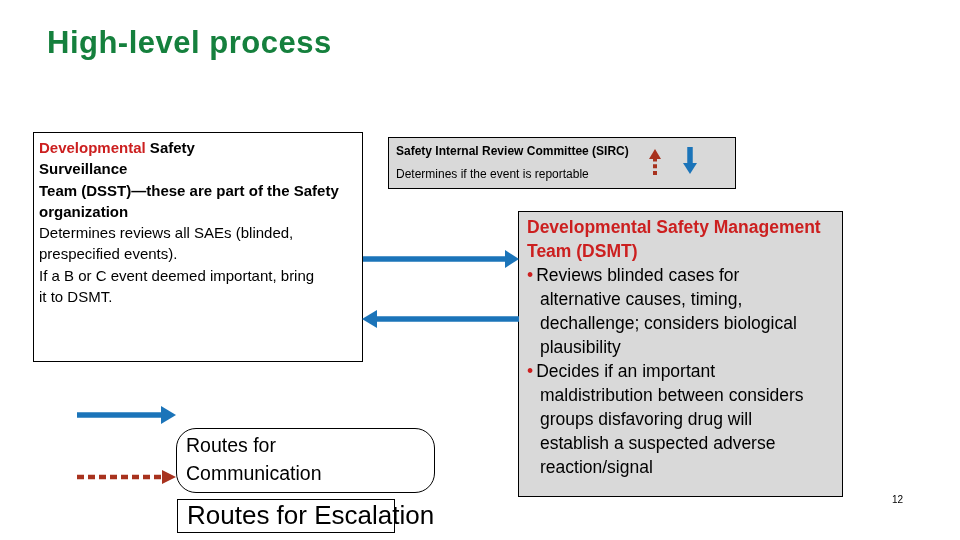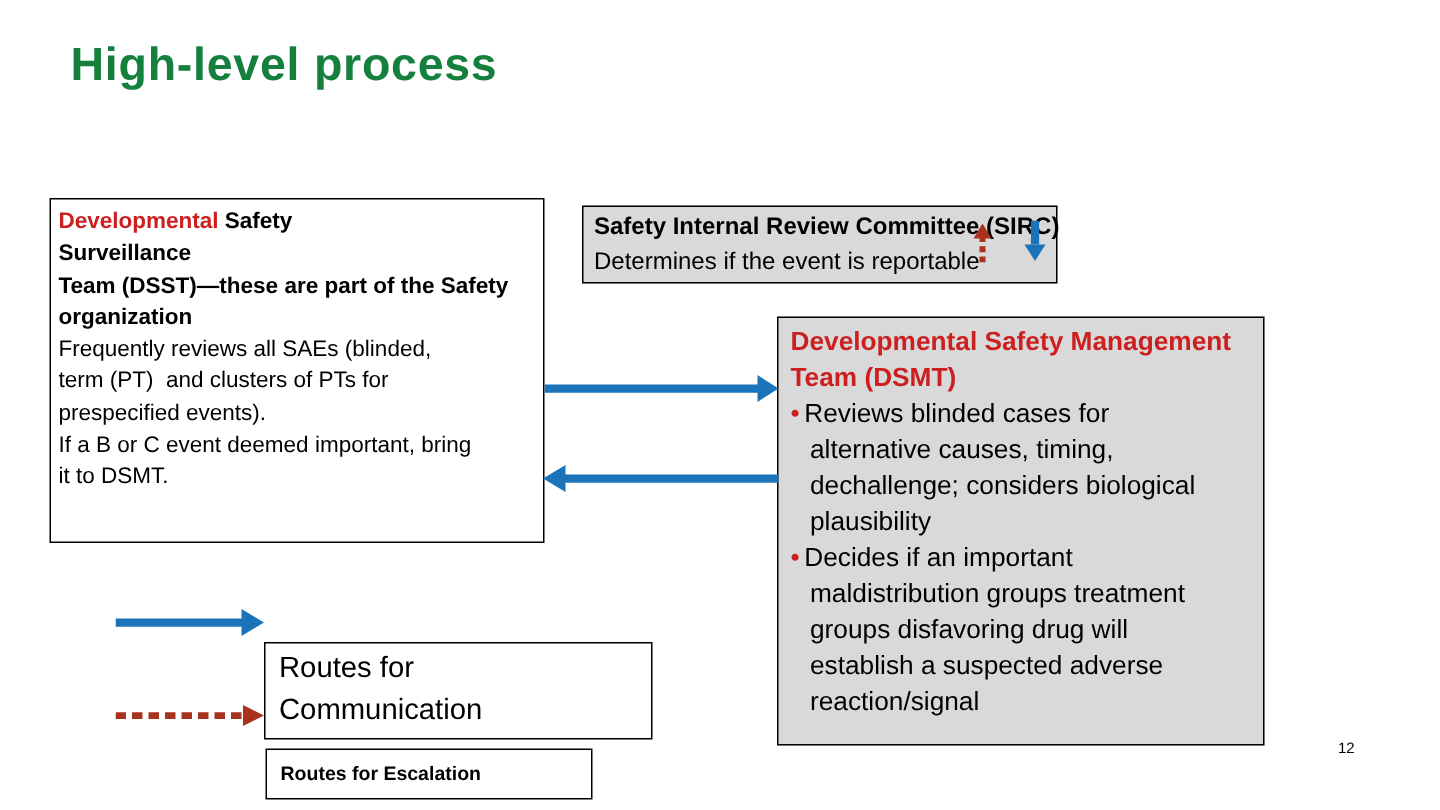--- a/index.html
+++ b/index.html
@@ -13,67 +13,66 @@
   }
   .box{position:absolute;box-sizing:border-box;border:1px solid #000;margin-top:39px;}
   .gray{background:#d9d9d9;border-width:1.5px;}
   .white{background:#ffffff;}
 
   .dsst-box{left:33px;top:93px;width:330px;height:230px;padding:4px 5px;font-size:15px;line-height:21.3px;}
   .ln{white-space:pre;}
   .bold{font-weight:bold;}
   .red{color:#cc1f1f;}
 
-  .sirc-box{left:388px;top:98px;width:317px;height:52px;padding:2px 7px;font-size:16px;line-height:23px;}
+  .sirc-box{left:388px;top:98px;width:348px;height:52px;padding:2px 7px;font-size:12px;line-height:23px;}
 
   .dsmt-box{left:518px;top:172px;width:325px;height:286px;padding:3px 8px;font-size:17.5px;line-height:24px;}
   .dsmt-title{color:#cc1f1f;font-weight:bold;white-space:pre;}
   .b-cont{padding-left:13px;white-space:pre;}
   .b-first{white-space:pre;}
   .bullet-dot{color:#cc1f1f;margin-right:3px;}
 
-  .comm-box{left:176px;top:389px;width:259px;height:65px;padding:2px 9px;font-size:19.5px;line-height:28px;}
-  .esc-box{left:177px;top:460px;width:218px;height:34px;padding:2px 9px;font-size:13px;line-height:27px;font-weight:bold;}
+  .comm-box{left:176px;top:389px;width:259px;height:65px;padding:2px 9px;font-size:19.5px;line-height:28px;border-radius:20px;}
+  .esc-box{left:177px;top:460px;width:218px;height:34px;padding:2px 9px;font-size:26px;line-height:27px;}
 
   .page-num{left:892px;top:494px;font-size:10px;color:#000;}
   svg{display:block;}
 </style>
 </head>
 <body>
 
 <div class="slide">
 
   <div class="abs slide-title">High-level process</div>
 
   <div class="box white dsst-box">
     <div class="ln bold"><span class="red">Developmental</span><span> Safety</span></div>
     <div class="ln bold">Surveillance</div>
     <div class="ln bold">Team (DSST)—these are part of the Safety</div>
     <div class="ln bold">organization</div>
-    <div class="ln">Frequently reviews all SAEs (blinded,</div>
-    <div class="ln">term (PT)  and clusters of PTs for</div>
+    <div class="ln">Determines reviews all SAEs (blinded,</div>
     <div class="ln">prespecified events).</div>
     <div class="ln">If a B or C event deemed important, bring</div>
     <div class="ln">it to DSMT.</div>
   </div>
 
   <div class="box gray sirc-box">
     <div class="ln bold">Safety Internal Review Committee (SIRC)</div>
     <div class="ln">Determines if the event is reportable</div>
   </div>
 
   <div class="box gray dsmt-box">
     <div class="dsmt-title">Developmental Safety Management</div>
     <div class="dsmt-title">Team (DSMT)</div>
     <div class="b-first"><span class="bullet-dot">•</span><span>Reviews blinded cases for</span></div>
     <div class="b-cont">alternative causes, timing,</div>
     <div class="b-cont">dechallenge; considers biological</div>
     <div class="b-cont">plausibility</div>
     <div class="b-first"><span class="bullet-dot">•</span><span>Decides if an important</span></div>
-    <div class="b-cont">maldistribution groups treatment</div>
+    <div class="b-cont">maldistribution between considers</div>
     <div class="b-cont">groups disfavoring drug will</div>
     <div class="b-cont">establish a suspected adverse</div>
     <div class="b-cont">reaction/signal</div>
   </div>
 
   <div class="box white comm-box">
     <div class="ln">Routes for</div>
     <div class="ln">Communication</div>
   </div>
   <div class="box white esc-box">

